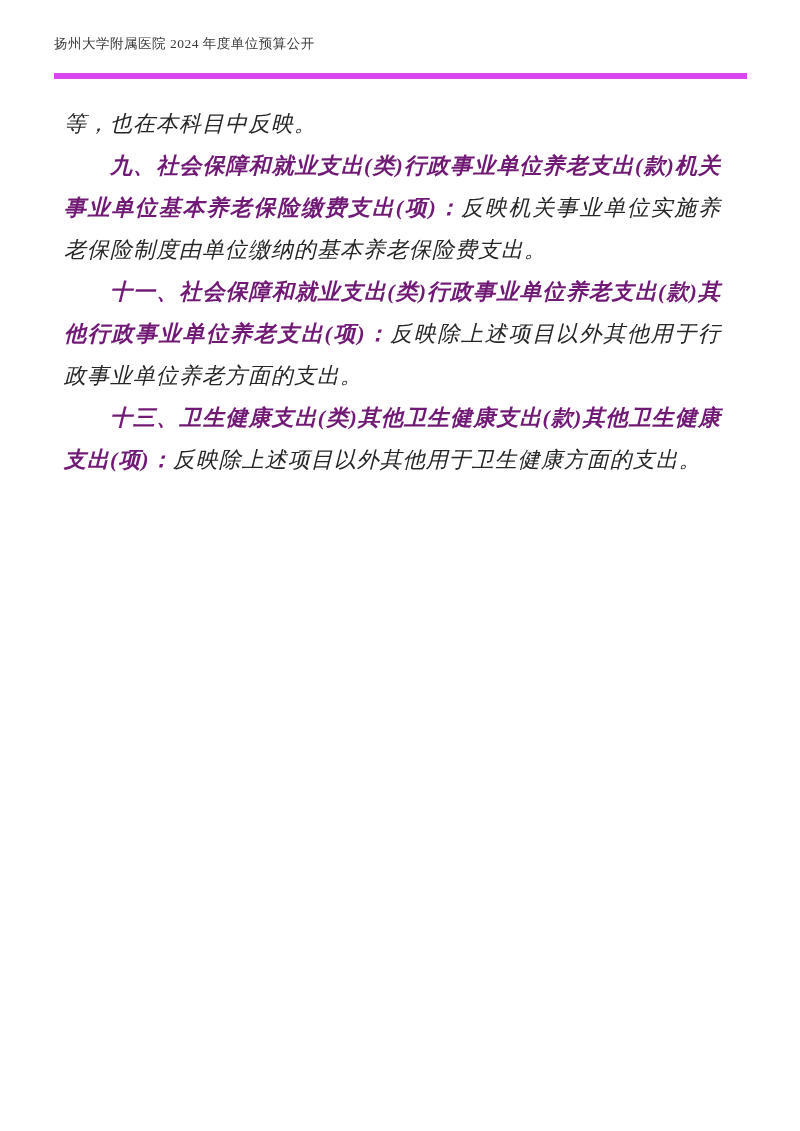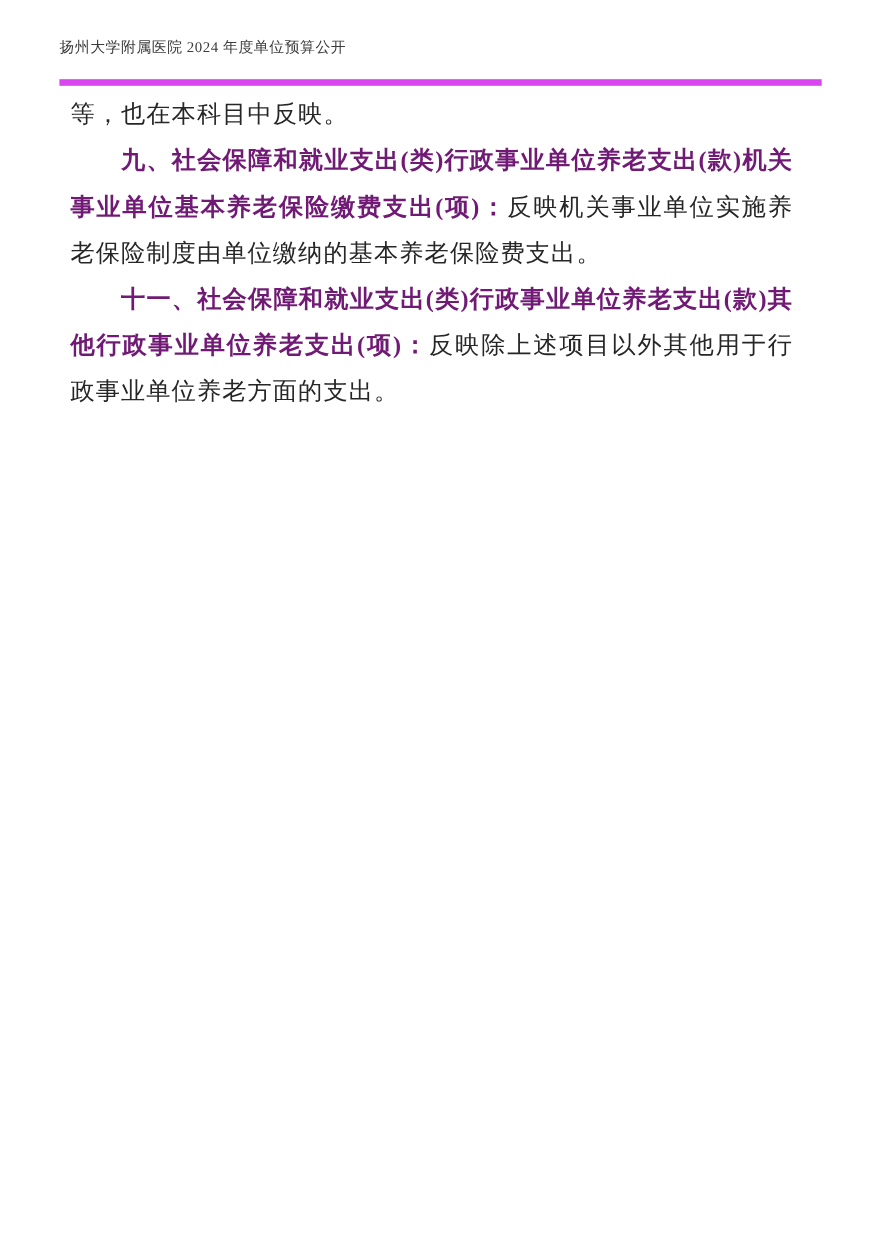--- a/index.html
+++ b/index.html
@@ -30,29 +30,30 @@
   .page-header .header-title {
     font-size: 13.5px;
     line-height: 18px;
     color: #3b3b3b;
     letter-spacing: 0.5px;
     white-space: nowrap;
   }
   
   .content {
     position: absolute;
-    top: 83px;
+    top: 103px;
     left: 64px;
     right: 79px;
     font-size: 22px;
     line-height: 42px;
     text-align: justify;
     text-justify: inter-character;
     letter-spacing: 1px;
     color: #262626;
+    font-style: italic;
   }
   .content p {
     margin: 0;
     text-indent: 46px;
   }
   .content p.no-indent {
     text-indent: 0;
   }
   .content .lead {
     font-weight: bold;
@@ -84,19 +85,20 @@
   <div class="content">
 
     <p class="no-indent"><span>等，也在本科目中反映。</span></p>
 
     <p><b class="lead">九、社会保障和就业支出(类)行政事业单位养老支出(款)机关事业单位基本养老保险缴费支出(项)：</b><span>反映机关事业单位实施养老保险制度由单位缴纳的基本养老保险费支出。</span></p>
 
 
     <p><b class="lead">十一、社会保障和就业支出(类)行政事业单位养老支出(款)其他行政事业单位养老支出(项)：</b><span>反映除上述项目以外其他用于行政事业单位养老方面的支出。</span></p>
 
 
+    <p><b class="lead">十三、卫生健康支出(类)其他卫生健康支出(款)其他卫生健康支出(项)：</b><span>反映除上述项目以外其他用于卫生健康方面的支出。</span></p>
 
 
 
   </div>
 
 
 </div>
 
 </body></html>

